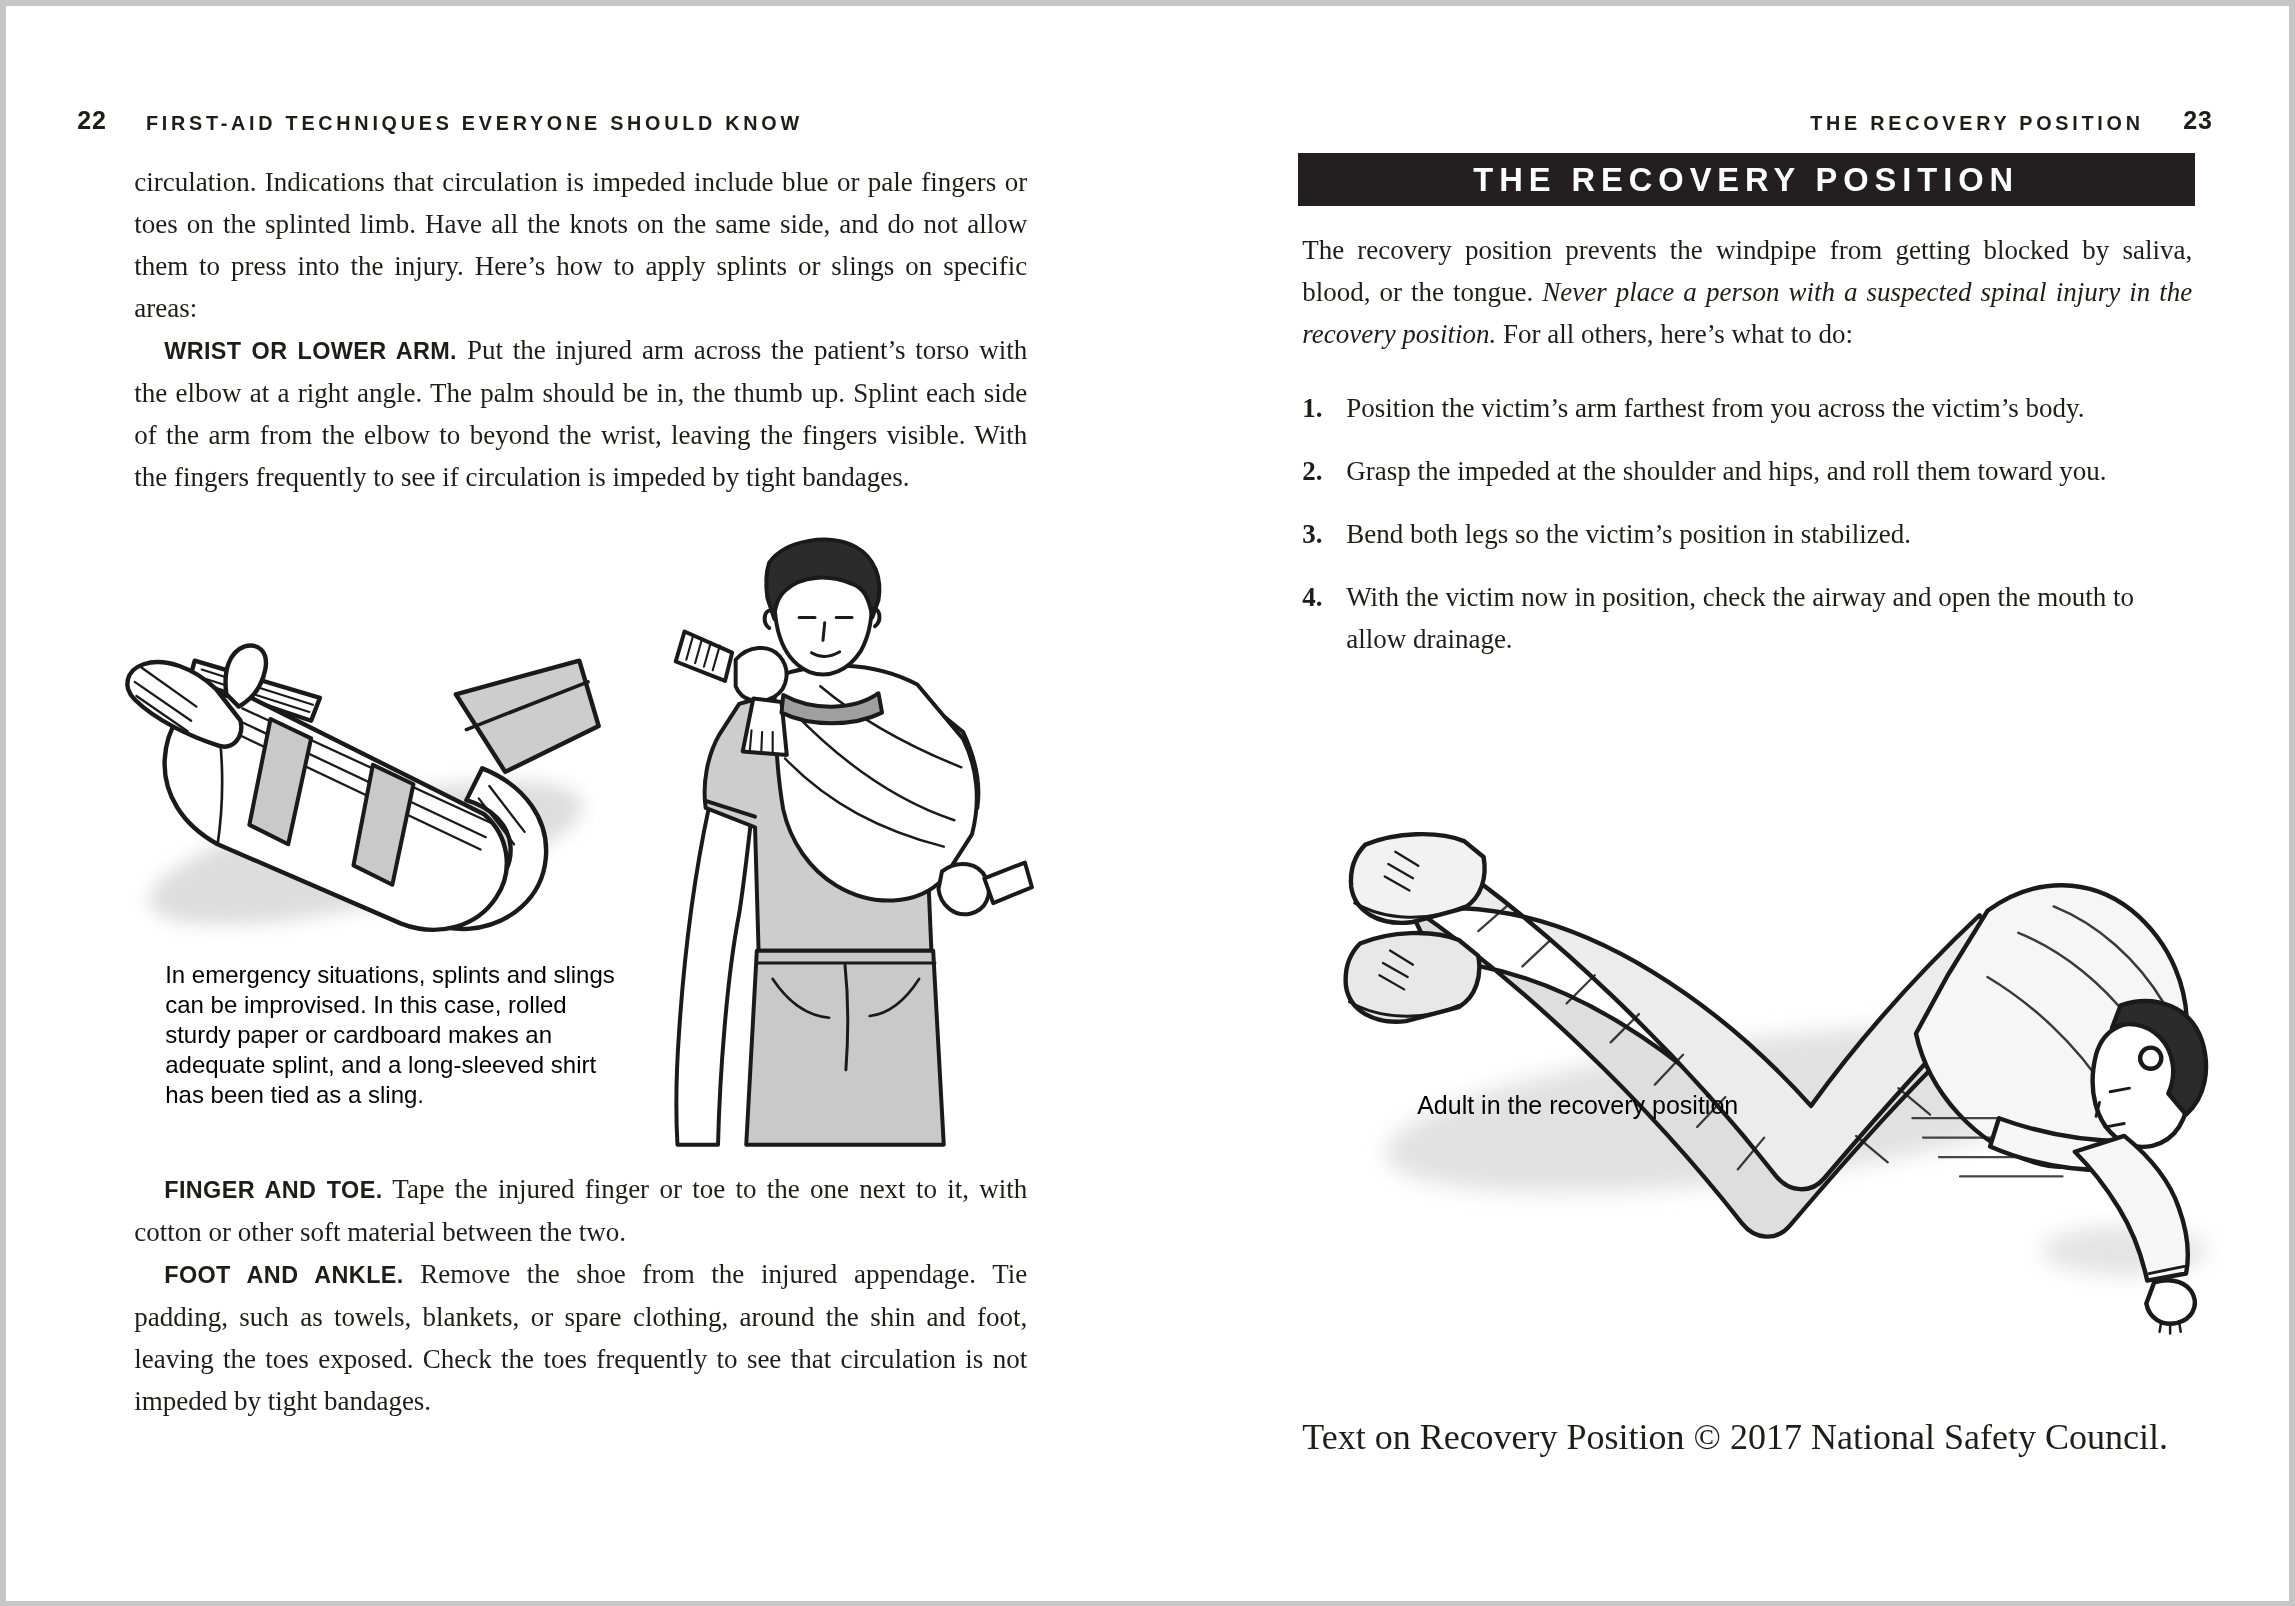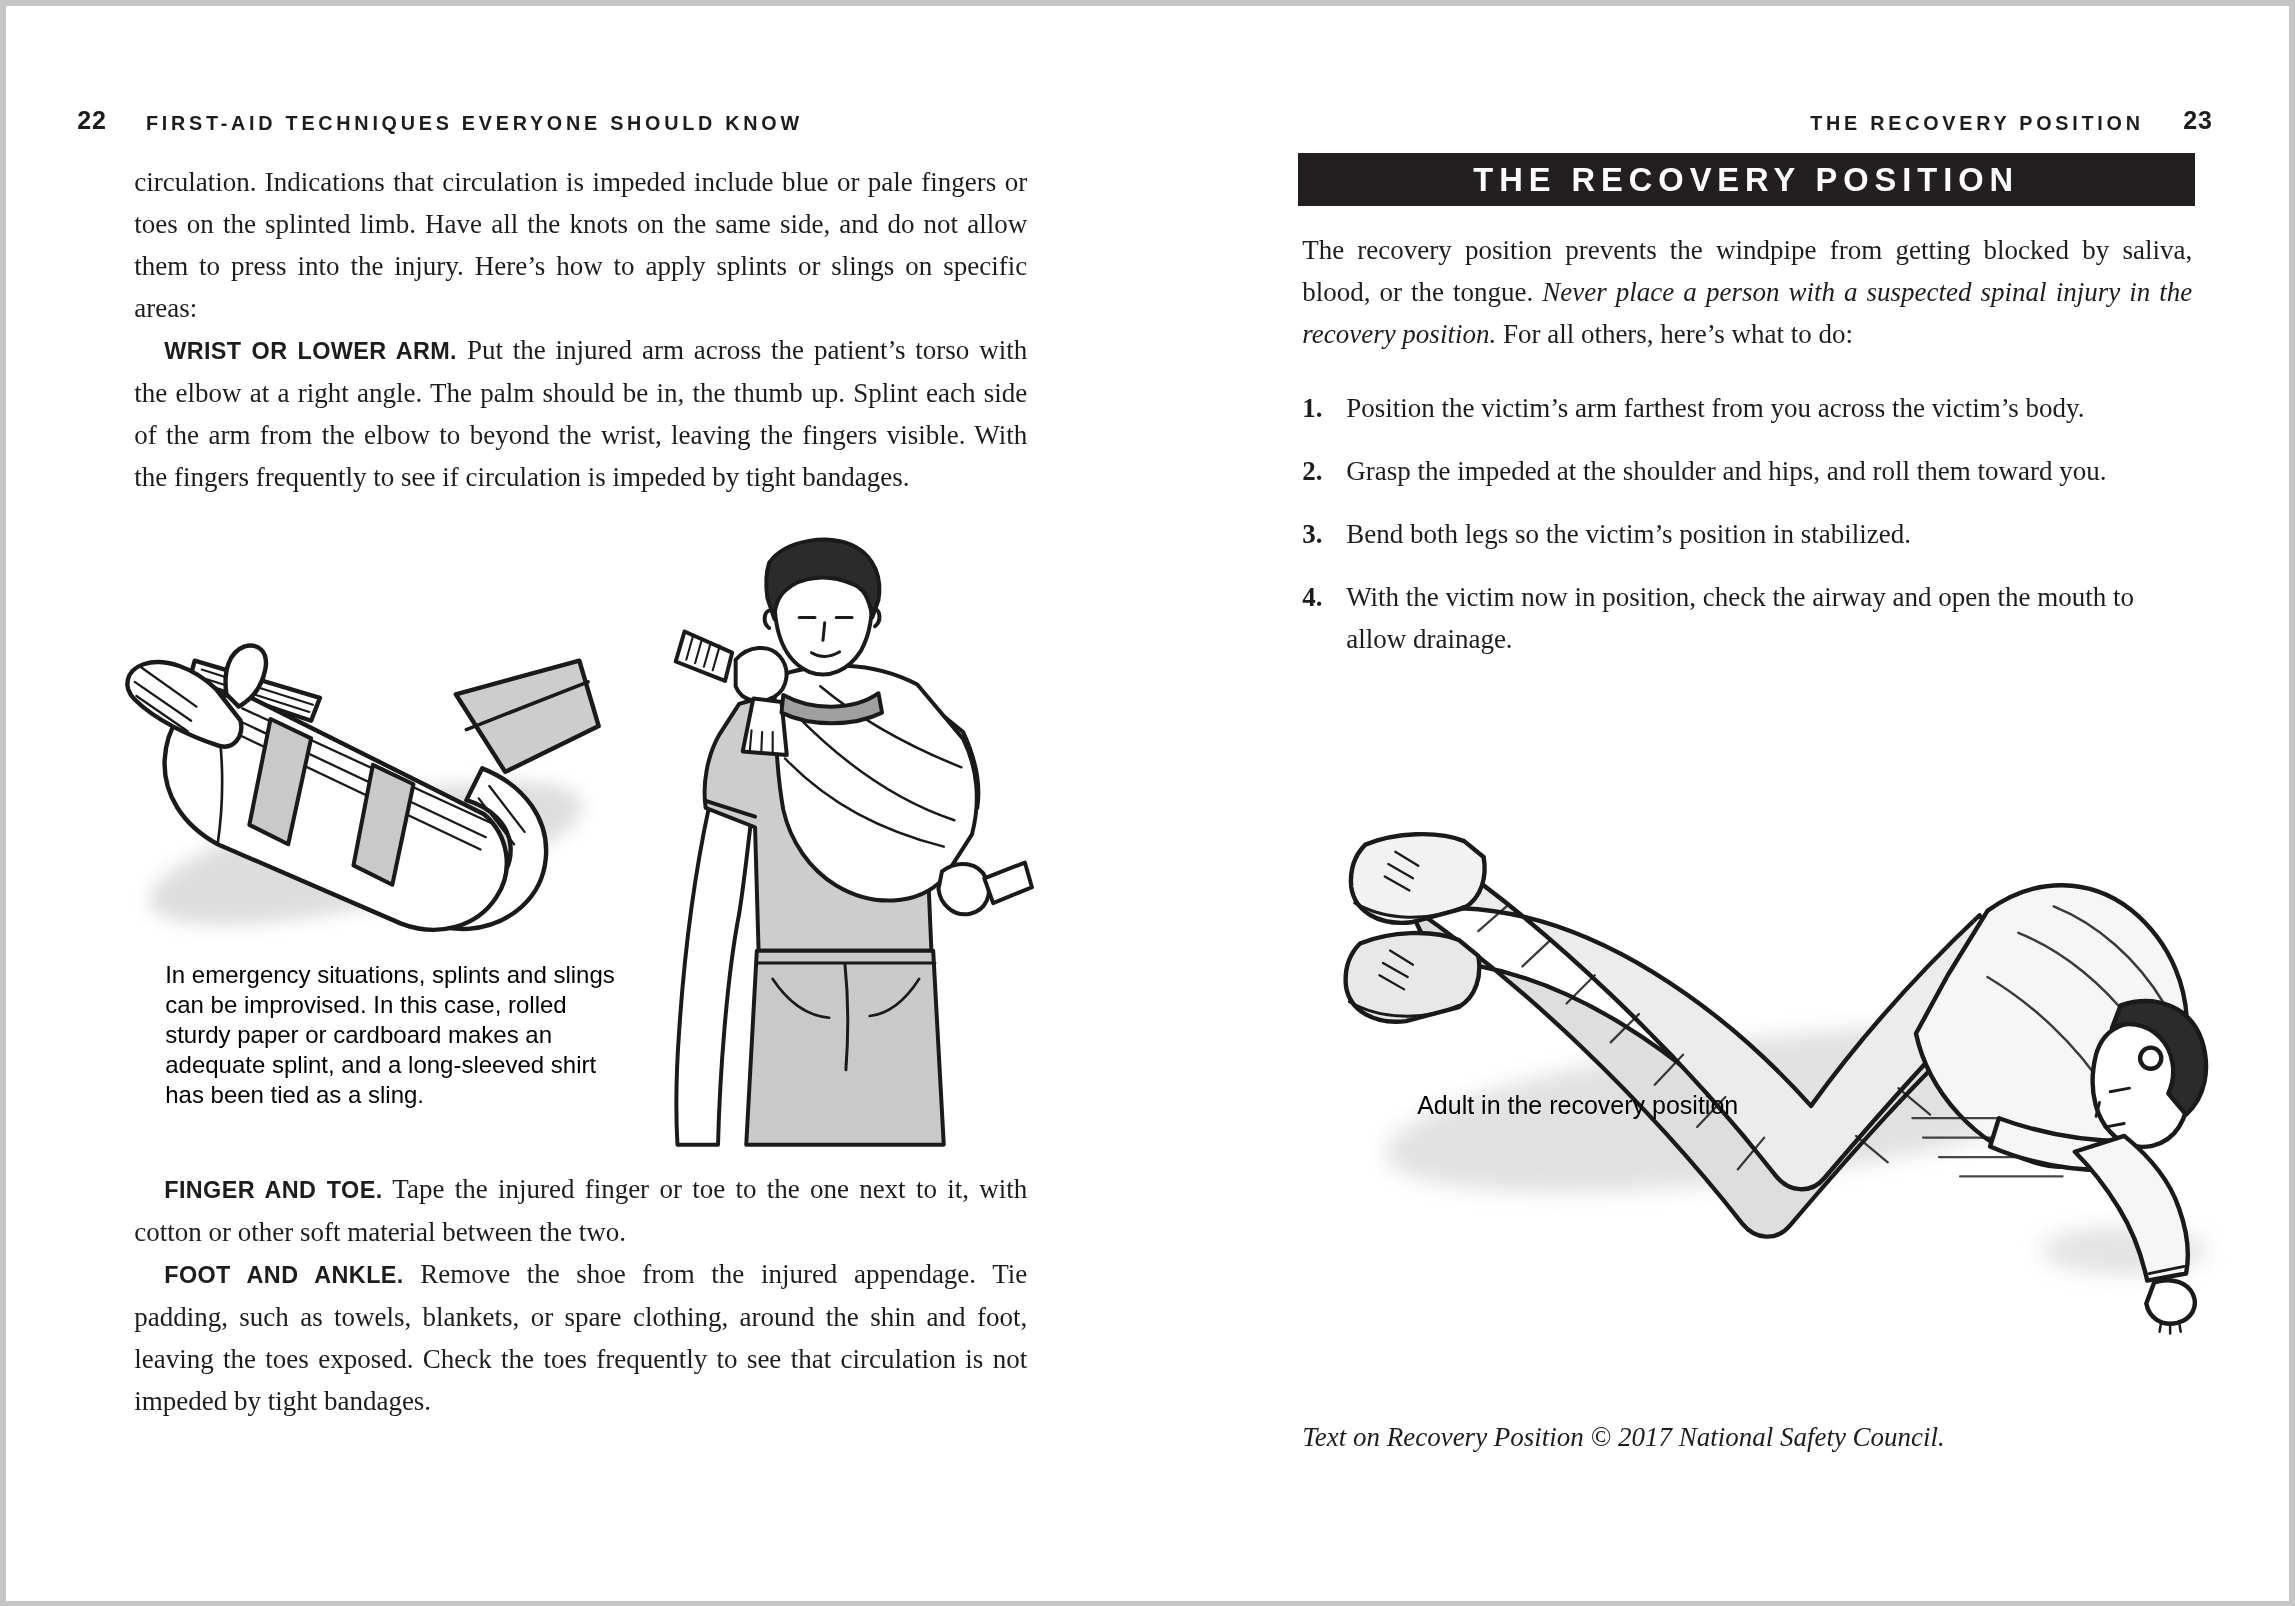--- a/index.html
+++ b/index.html
@@ -31,21 +31,21 @@
   .caption{position:absolute;font-family:"Liberation Sans", sans-serif;color:#000000;}
   
   .banner{position:absolute;left:1292px;top:147px;width:897px;height:53px;
     background:var(--banner,#231f20);display:flex;align-items:center;justify-content:center;}
   .banner span{color:#fff;font-family:"Liberation Sans", sans-serif;font-weight:700;
     font-size:34px;letter-spacing:6.2px;transform:scaleX(.96);}
   .steps{position:absolute;left:1296px;top:381px;width:890px;font-size:27px;line-height:42px;}
   .step{position:relative;padding-left:44px;margin-bottom:21px;}
   .step .num{position:absolute;left:0;top:0;font-weight:700;}
   .credit{position:absolute;left:1296px;top:1411px;width:883px;
-    font-style:italic;font-size:27px;line-height:41px;}
+    font-size:36px;line-height:41px;}
   .fig{position:absolute;}
   svg{display:block;overflow:visible;}
 </style>
 </head>
 <body>
 
 <div class="screen">
   <div class="spread">
 
     <div class="runhead left">

